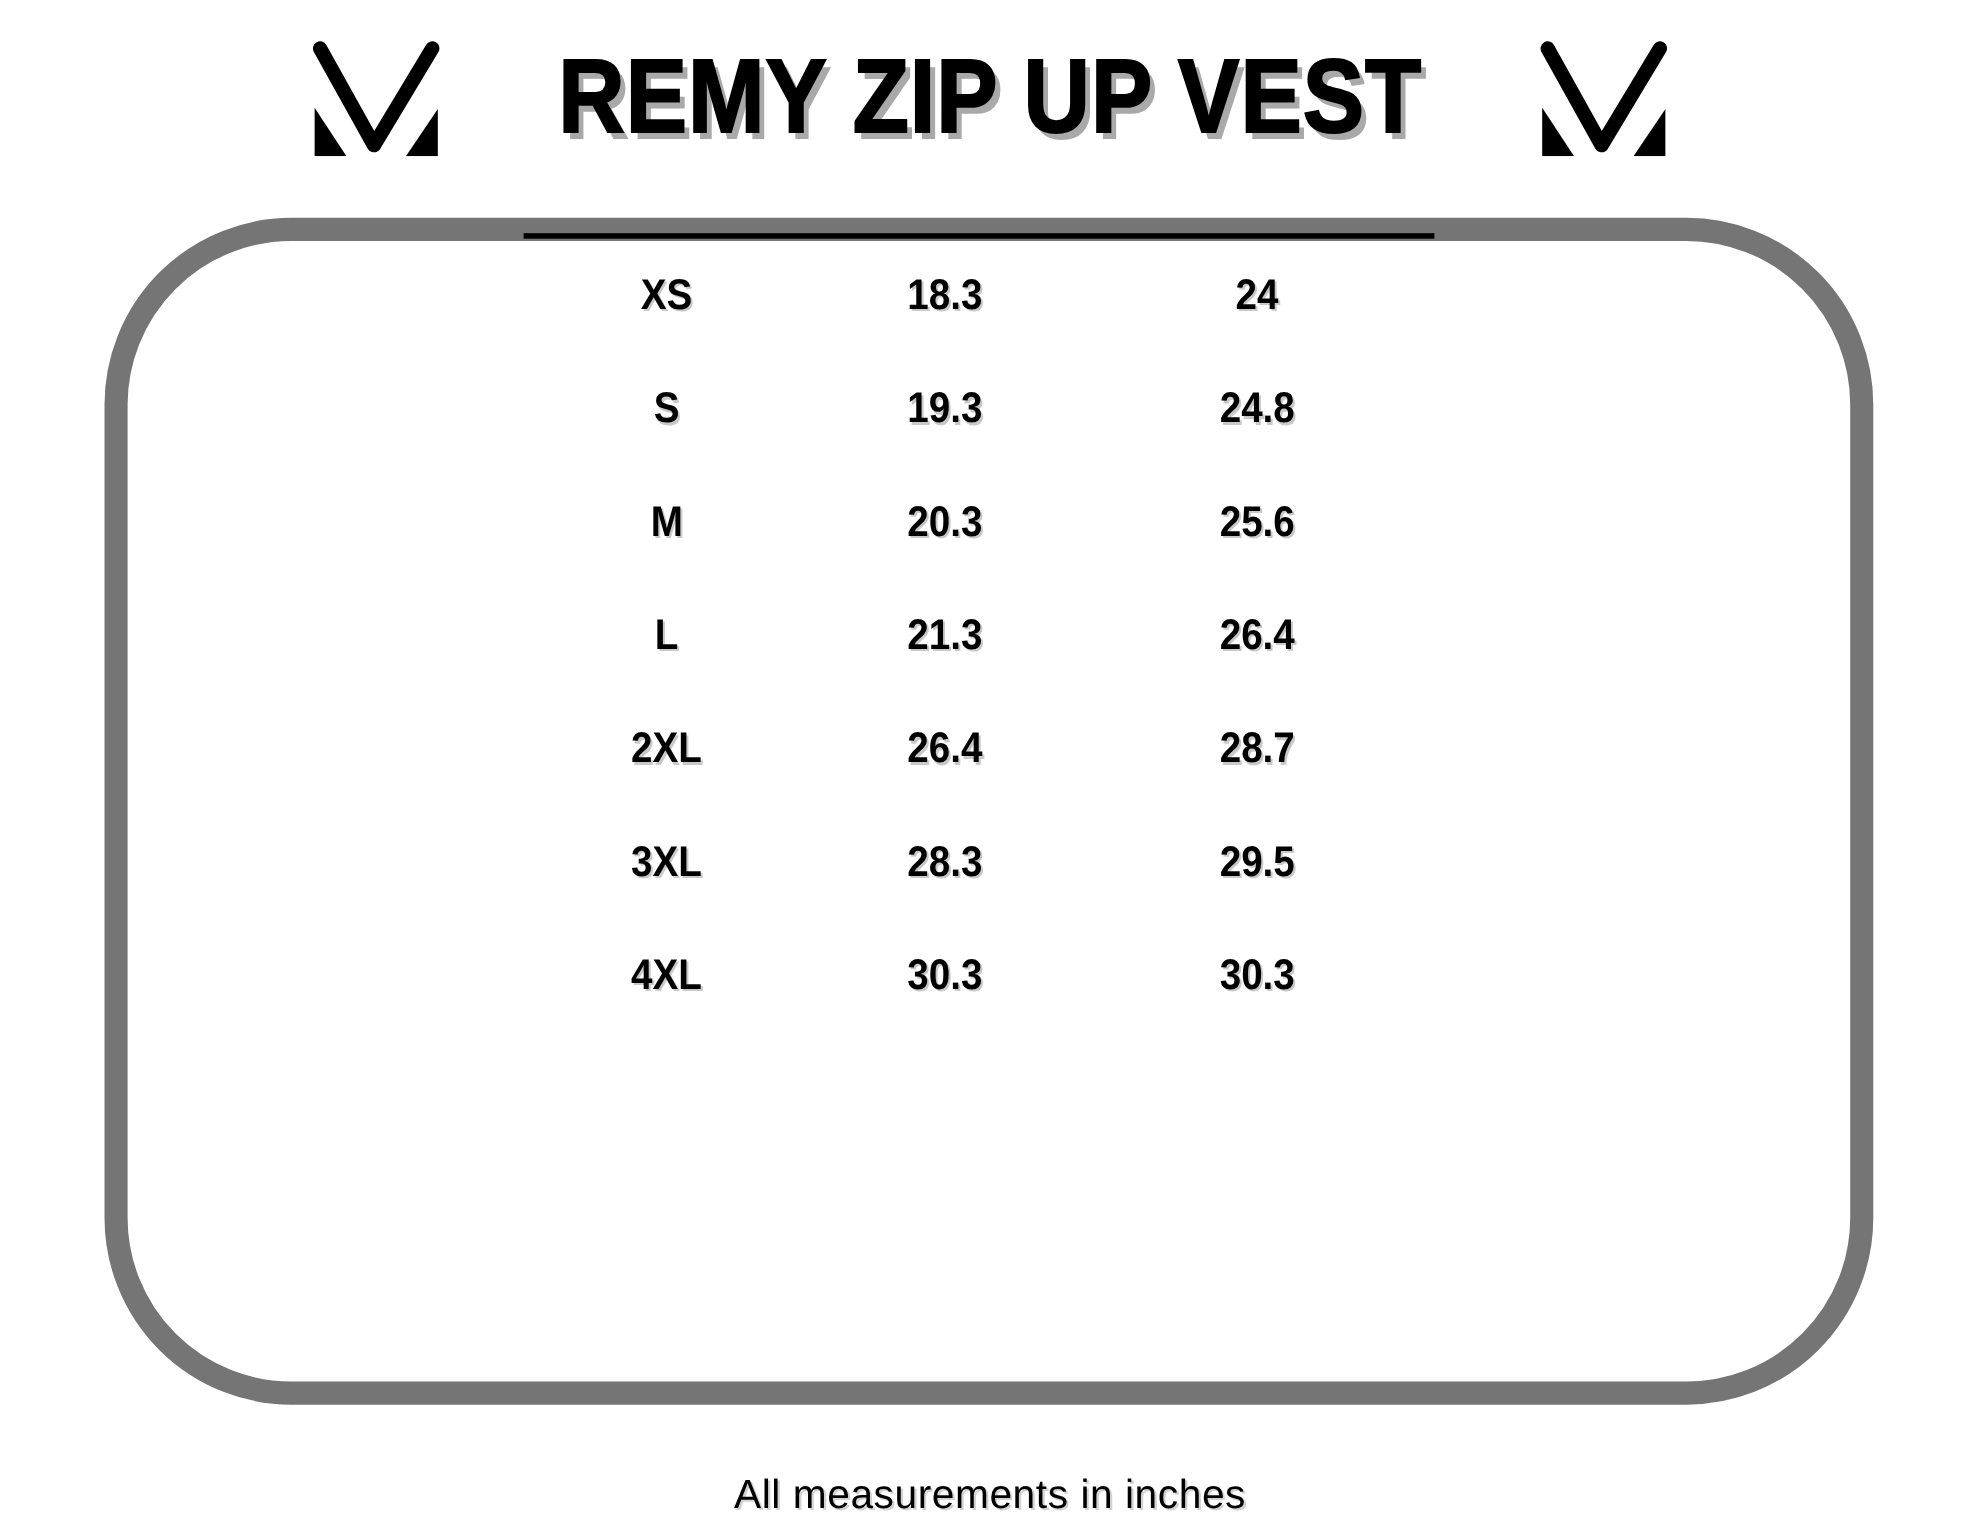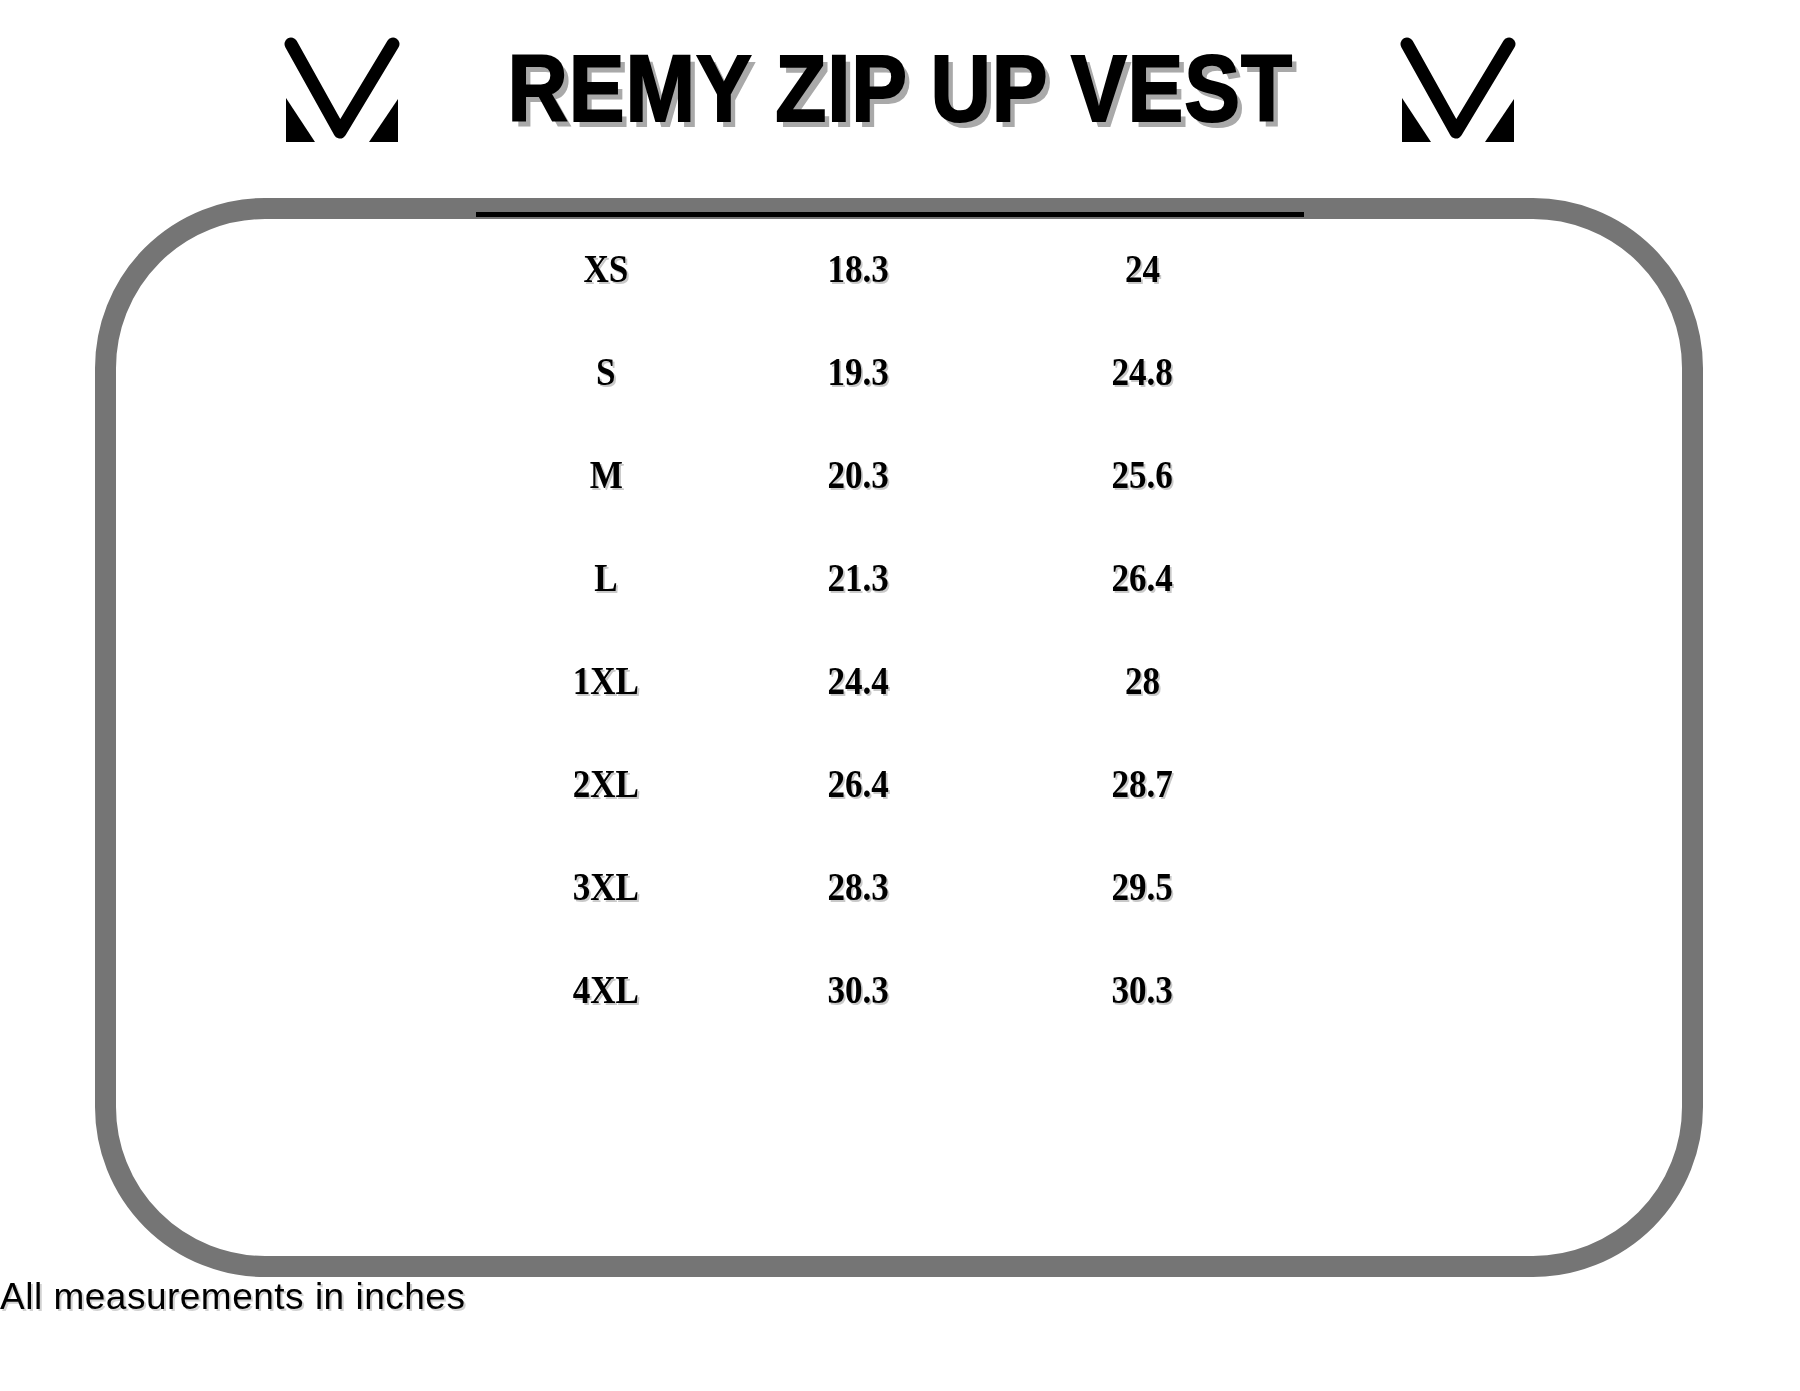--- a/index.html
+++ b/index.html
@@ -35,34 +35,34 @@
     background:transparent;
   }
 
   
   .size-table { position:absolute; left:476px; top:212px; width:828px; }
   .thead, .trow {
     display:grid; grid-template-columns:260px 245px 323px;
     align-items:center; justify-items:center;
   }
   .thead { height:118px; }
-  .trow { height:103px;font-family:Liberation Serif, serif; }
+  .trow { height:103px; }
   .cond {
     display:inline-block; transform:scaleX(0.9); transform-origin:center;
     text-align:center;
     font-weight:bold; font-size:39px;
     text-shadow:2px 2px 0 #c9c9c9;
   }
   .th-twoline { width:210px; line-height:1.32; }
   .divider { border-top:5px solid #000; width:828px; height:0; }
 
   
   .footer-note {
-    position:absolute; top:1276px; left:0; width:100%;
-    text-align:left;
+    position:absolute; top:1338px; left:0; width:100%;
+    text-align:center;
     font-size:37px; letter-spacing:0.5px;
     text-shadow:2px 2px 0 #d2d2d2;
   }
 </style>
 </head>
 <body>
 
 <div class="page">
 
   <div class="header-row">
@@ -102,25 +102,20 @@
       <span class="cond">M</span>
       <span class="cond">20.3</span>
       <span class="cond">25.6</span>
     </div>
     <div class="trow">
       <span class="cond">L</span>
       <span class="cond">21.3</span>
       <span class="cond">26.4</span>
     </div>
     <div class="trow">
-      <span class="cond">1XL</span>
-      <span class="cond">24.4</span>
-      <span class="cond">28</span>
-    </div>
-    <div class="trow">
       <span class="cond">2XL</span>
       <span class="cond">26.4</span>
       <span class="cond">28.7</span>
     </div>
     <div class="trow">
       <span class="cond">3XL</span>
       <span class="cond">28.3</span>
       <span class="cond">29.5</span>
     </div>
     <div class="trow">

